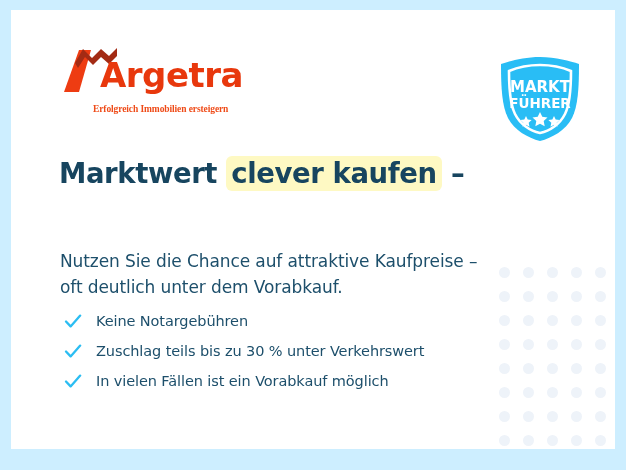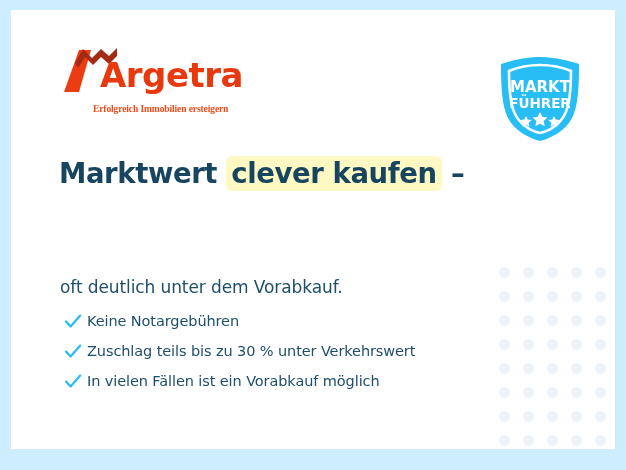--- a/index.html
+++ b/index.html
@@ -140,21 +140,21 @@
     top: 296px;
     width: 440px;
     list-style: none;
     margin: 0;
     padding: 0;
   }
   .bullets li {
     display: flex;
     align-items: center;
     height: 30px;
-    gap: 4px;
+    gap: 13px;
   }
   .check {
     flex: 0 0 auto;
     width: 20px;
     height: 20px;
     display: block;
   }
   .bullet-label {
     font-family: "DejaVu Sans", sans-serif;
     font-size: 14.5px;
@@ -233,21 +233,21 @@
           <path d="M60 62 l1.7 3.6 3.9 .5 -2.9 2.7 .8 3.9 -3.5 -1.9 -3.5 1.9 .8 -3.9 -2.9 -2.7 3.9 -.5 Z"></path>
         </g>
       </svg>
     </div>
 
     <h1 class="headline">
       <span>Marktwert </span><span class="hl">clever kaufen</span><span> –</span><br>
     </h1>
 
     <p class="subhead">
-      <br>
+      <span>Nutzen Sie die Chance auf attraktive Kaufpreise –</span><br>
       <span>oft deutlich unter dem Vorabkauf.</span>
     </p>
 
     <ul class="bullets" id="bullets">
         <li>
           <svg class="check" viewBox="0 0 20 20">
             <path d="M3 10.5 L7.6 15.4 L17.2 4.6" fill="none" stroke="#2bbdf2" stroke-width="2.3" stroke-linecap="round" stroke-linejoin="round"></path>
           </svg>
           <span class="bullet-label">Keine Notargebühren</span>
         </li>

